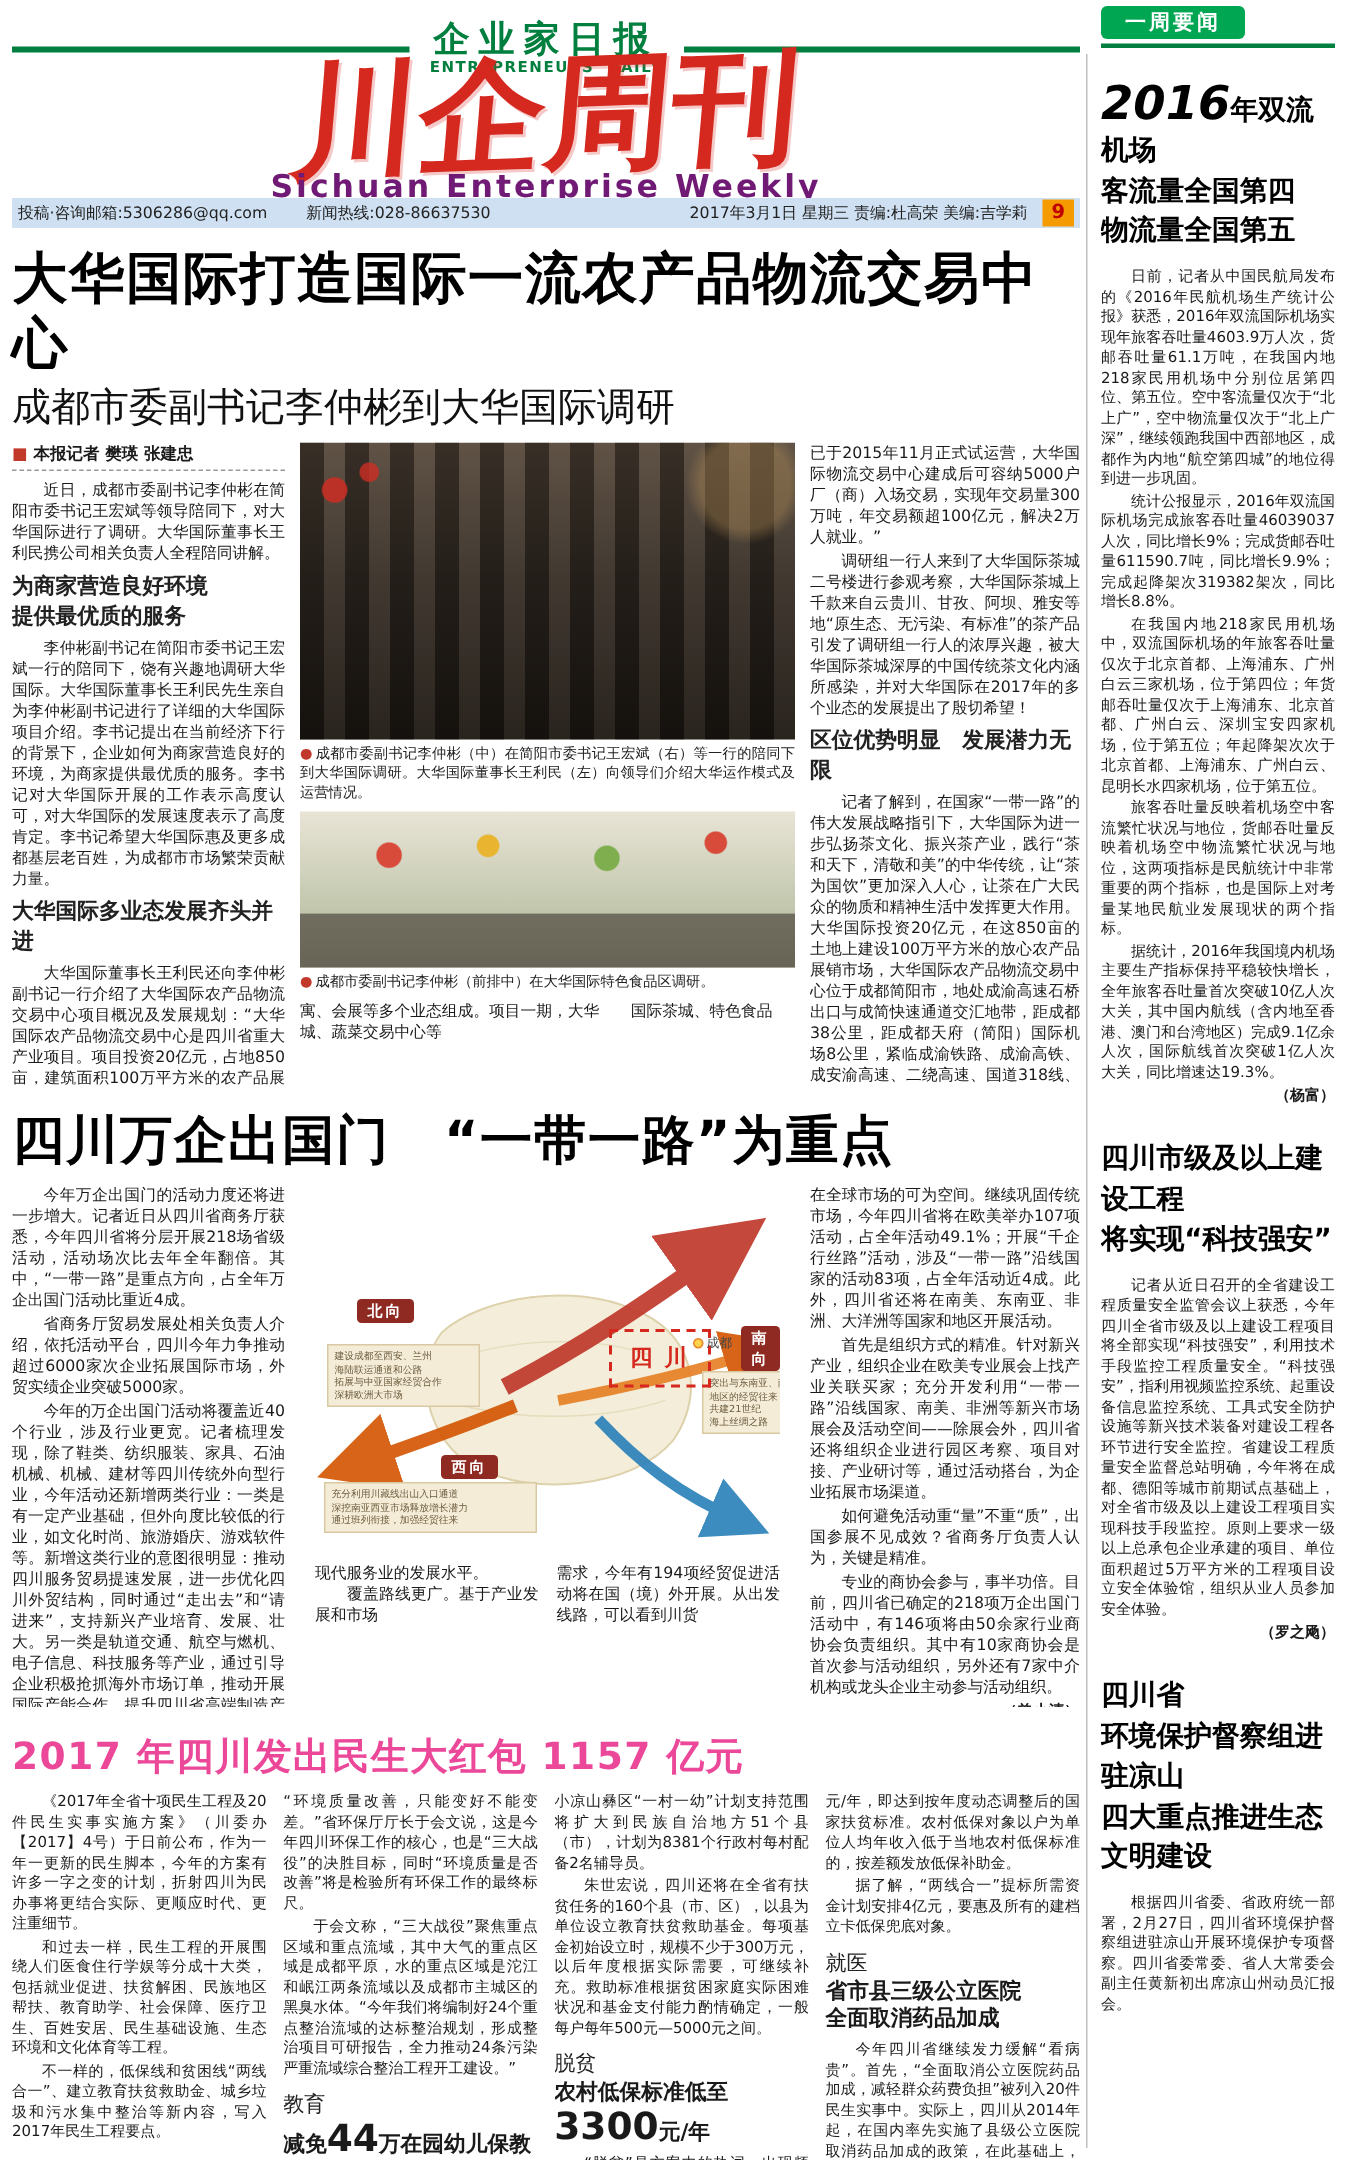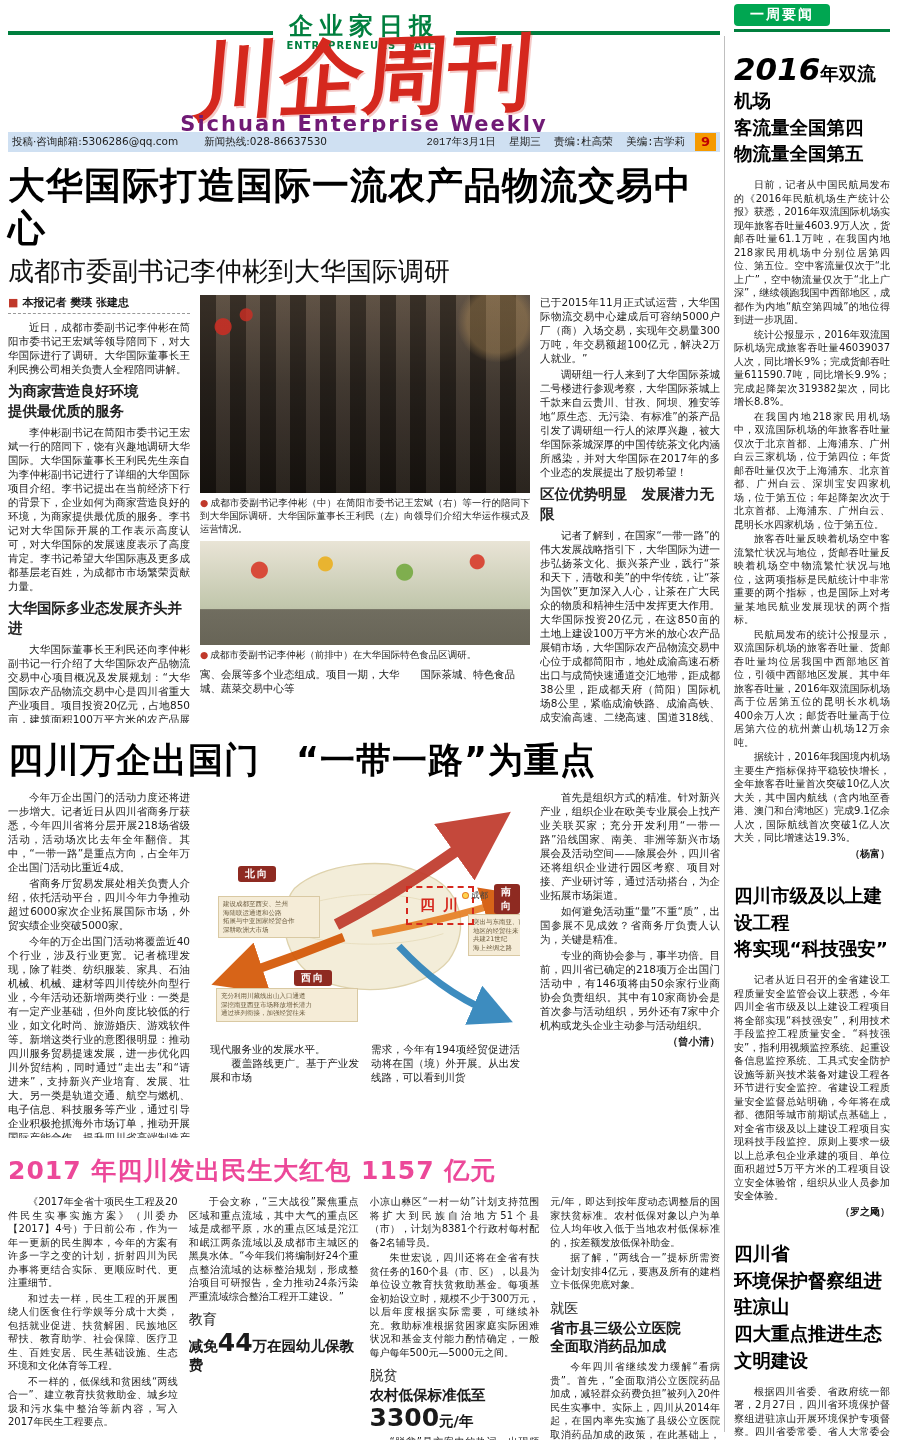--- a/index.html
+++ b/index.html
@@ -15,21 +15,21 @@
   .paper-en{color:#007f3e;font-size:10px;font-weight:bold;letter-spacing:1px;margin-top:2px;}
   .weekly-title{position:absolute;left:0;right:0;top:34px;text-align:center;color:#d5281e;
     font-size:84px;font-weight:900;line-height:1;transform:skewX(-7deg) rotate(-2deg);
     text-shadow:2px 2px 0 rgba(213,40,30,.25);}
   .weekly-en{position:absolute;left:0;right:0;top:112px;text-align:center;color:#701a75;
     font-size:21px;font-weight:bold;letter-spacing:2px;}
   .info-bar{position:absolute;left:0;right:0;top:132px;height:20px;background:#cfe0f2;
     display:flex;align-items:center;font-size:10.5px;color:#222;padding:0 4px;box-sizing:border-box;}
   .info-bar .gap{width:26px;}
   .info-bar .spacer{flex:1;}
-  .info-right span{margin-left:10px;font-family:Liberation Mono, monospace;}
+  .info-right span{margin-left:0;}
   .pageno{background:#f59a00;color:#c00000;font-weight:bold;font-size:13px;
     padding:0 6px;margin-left:10px;line-height:18px;}
 
   
   .main-col{position:absolute;left:8px;top:155px;width:712px;}
   .vrule{position:absolute;left:724px;top:36px;width:1px;height:1396px;background:#bfbfbf;}
   .sidebar{position:absolute;left:734px;top:4px;width:156px;height:1432px;overflow:hidden;}
 
   
   .para{margin:0 0 2px;text-indent:2em;text-align:justify;font-size:10.5px;line-height:14px;}
@@ -218,38 +218,40 @@
             <span class="city" style="left:252px;top:100px;"><span class="cdot"></span><span>成都</span></span>
           </div>
           <div class="mapbot">
             <div>现代服务业的发展水平。
 　　覆盖路线更广。基于产业发展和市场</div>
             <div>需求，今年有194项经贸促进活动将在国（境）外开展。从出发线路，可以看到川货</div>
           </div>
         </div>
         <div class="colR">
           <div>
+              <p class="para noindent">在全球市场的可为空间。继续巩固传统市场，今年四川省将在欧美举办107项活动，占全年活动49.1%；开展“千企行丝路”活动，涉及“一带一路”沿线国家的活动83项，占全年活动近4成。此外，四川省还将在南美、东南亚、非洲、大洋洲等国家和地区开展活动。</p>
               <p class="para">首先是组织方式的精准。针对新兴产业，组织企业在欧美专业展会上找产业关联买家；充分开发利用“一带一路”沿线国家、南美、非洲等新兴市场展会及活动空间——除展会外，四川省还将组织企业进行园区考察、项目对接、产业研讨等，通过活动搭台，为企业拓展市场渠道。</p>
               <p class="para">如何避免活动重“量”不重“质”，出国参展不见成效？省商务厅负责人认为，关键是精准。</p>
               <p class="para">专业的商协会参与，事半功倍。目前，四川省已确定的218项万企出国门活动中，有146项将由50余家行业商协会负责组织。其中有10家商协会是首次参与活动组织，另外还有7家中介机构或龙头企业主动参与活动组织。</p>
               <p class="sig">（曾小清）</p>
             </div>
         </div>
       </div>
     </article>
 
     <article>
       <h1 class="a3-headline">2017 年四川发出民生大红包 1157 亿元</h1>
       <div class="a3-body">
         <div class="a3col">
             <p class="para">《2017年全省十项民生工程及20件民生实事实施方案》（川委办【2017】4号）于日前公布，作为一年一更新的民生脚本，今年的方案有许多一字之变的计划，折射四川为民办事将更结合实际、更顺应时代、更注重细节。</p>
             <p class="para">和过去一样，民生工程的开展围绕人们医食住行学娱等分成十大类，包括就业促进、扶贫解困、民族地区帮扶、教育助学、社会保障、医疗卫生、百姓安居、民生基础设施、生态环境和文化体育等工程。</p>
             <p class="para">不一样的，低保线和贫困线“两线合一”、建立教育扶贫救助金、城乡垃圾和污水集中整治等新内容，写入2017年民生工程要点。</p>
           </div>
         <div class="a3col">
+            <p class="para noindent">“环境质量改善，只能变好不能变差。”省环保厅厅长于会文说，这是今年四川环保工作的核心，也是“三大战役”的决胜目标，同时“环境质量是否改善”将是检验所有环保工作的最终标尺。</p>
             <p class="para">于会文称，“三大战役”聚焦重点区域和重点流域，其中大气的重点区域是成都平原，水的重点区域是沱江和岷江两条流域以及成都市主城区的黑臭水体。“今年我们将编制好24个重点整治流域的达标整治规划，形成整治项目可研报告，全力推动24条污染严重流域综合整治工程开工建设。”</p>
             <div class="sec-label">教育</div>
             <h4 class="sub2">减免<span class="bignum">44</span>万在园幼儿保教费</h4>
           </div>
         <div class="a3col">
             <p class="para noindent">小凉山彝区“一村一幼”计划支持范围将扩大到民族自治地方51个县（市），计划为8381个行政村每村配备2名辅导员。</p>
             <p class="para">朱世宏说，四川还将在全省有扶贫任务的160个县（市、区），以县为单位设立教育扶贫救助基金。每项基金初始设立时，规模不少于300万元，以后年度根据实际需要，可继续补充。救助标准根据贫困家庭实际困难状况和基金支付能力酌情确定，一般每户每年500元—5000元之间。</p>
             <div class="sec-label">脱贫</div>
             <h4 class="sub2">农村低保标准低至<span class="bignum">3300</span>元/年</h4>
             <p class="para">“脱贫”是方案中的热词，出现频率最高，仅20件民生实事中就有7件聚焦脱贫攻坚。对贫困家庭发展产业给予贷款分险和基金扶持，支持电子商务发展，帮助农户线上销售特色产品和全面实现低保线和贫困线“两线合一”，是最大的亮点。</p>
@@ -272,21 +274,20 @@
       <span class="tag">一周要闻</span>
     </div>
     <div class="side-art">
         <h3 class="side-head"><span class="bignum">2016</span>年双流机场
 客流量全国第四
 物流量全国第五</h3>
         <p class="para">日前，记者从中国民航局发布的《2016年民航机场生产统计公报》获悉，2016年双流国际机场实现年旅客吞吐量4603.9万人次，货邮吞吐量61.1万吨，在我国内地218家民用机场中分别位居第四位、第五位。空中客流量仅次于“北上广”，空中物流量仅次于“北上广深”，继续领跑我国中西部地区，成都作为内地“航空第四城”的地位得到进一步巩固。</p>
         <p class="para">统计公报显示，2016年双流国际机场完成旅客吞吐量46039037人次，同比增长9%；完成货邮吞吐量611590.7吨，同比增长9.9%；完成起降架次319382架次，同比增长8.8%。</p>
         <p class="para">在我国内地218家民用机场中，双流国际机场的年旅客吞吐量仅次于北京首都、上海浦东、广州白云三家机场，位于第四位；年货邮吞吐量仅次于上海浦东、北京首都、广州白云、深圳宝安四家机场，位于第五位；年起降架次次于北京首都、上海浦东、广州白云、昆明长水四家机场，位于第五位。</p>
         <p class="para">旅客吞吐量反映着机场空中客流繁忙状况与地位，货邮吞吐量反映着机场空中物流繁忙状况与地位，这两项指标是民航统计中非常重要的两个指标，也是国际上对考量某地民航业发展现状的两个指标。</p>
-        <p class="para">民航局发布的统计公报显示，双流国际机场的旅客吞吐量、货邮吞吐量均位居我国中西部地区首位，引领中西部地区发展。其中年旅客吞吐量，2016年双流国际机场高于位居第五位的昆明长水机场400余万人次；邮货吞吐量高于位居第六位的杭州萧山机场12万余吨。</p>
         <p class="para">据统计，2016年我国境内机场主要生产指标保持平稳较快增长，全年旅客吞吐量首次突破10亿人次大关，其中国内航线（含内地至香港、澳门和台湾地区）完成9.1亿余人次，国际航线首次突破1亿人次大关，同比增速达19.3%。</p>
         <p class="sig">（杨富）</p>
       </div>
     <div class="side-art">
         <h3 class="side-head">四川市级及以上建设工程
 将实现“科技强安”</h3>
         <p class="para">记者从近日召开的全省建设工程质量安全监管会议上获悉，今年四川全省市级及以上建设工程项目将全部实现“科技强安”，利用技术手段监控工程质量安全。“科技强安”，指利用视频监控系统、起重设备信息监控系统、工具式安全防护设施等新兴技术装备对建设工程各环节进行安全监控。省建设工程质量安全监督总站明确，今年将在成都、德阳等城市前期试点基础上，对全省市级及以上建设工程项目实现科技手段监控。原则上要求一级以上总承包企业承建的项目、单位面积超过5万平方米的工程项目设立安全体验馆，组织从业人员参加安全体验。</p>
         <p class="sig">（罗之飏）</p>
       </div>
     <div class="side-art">

